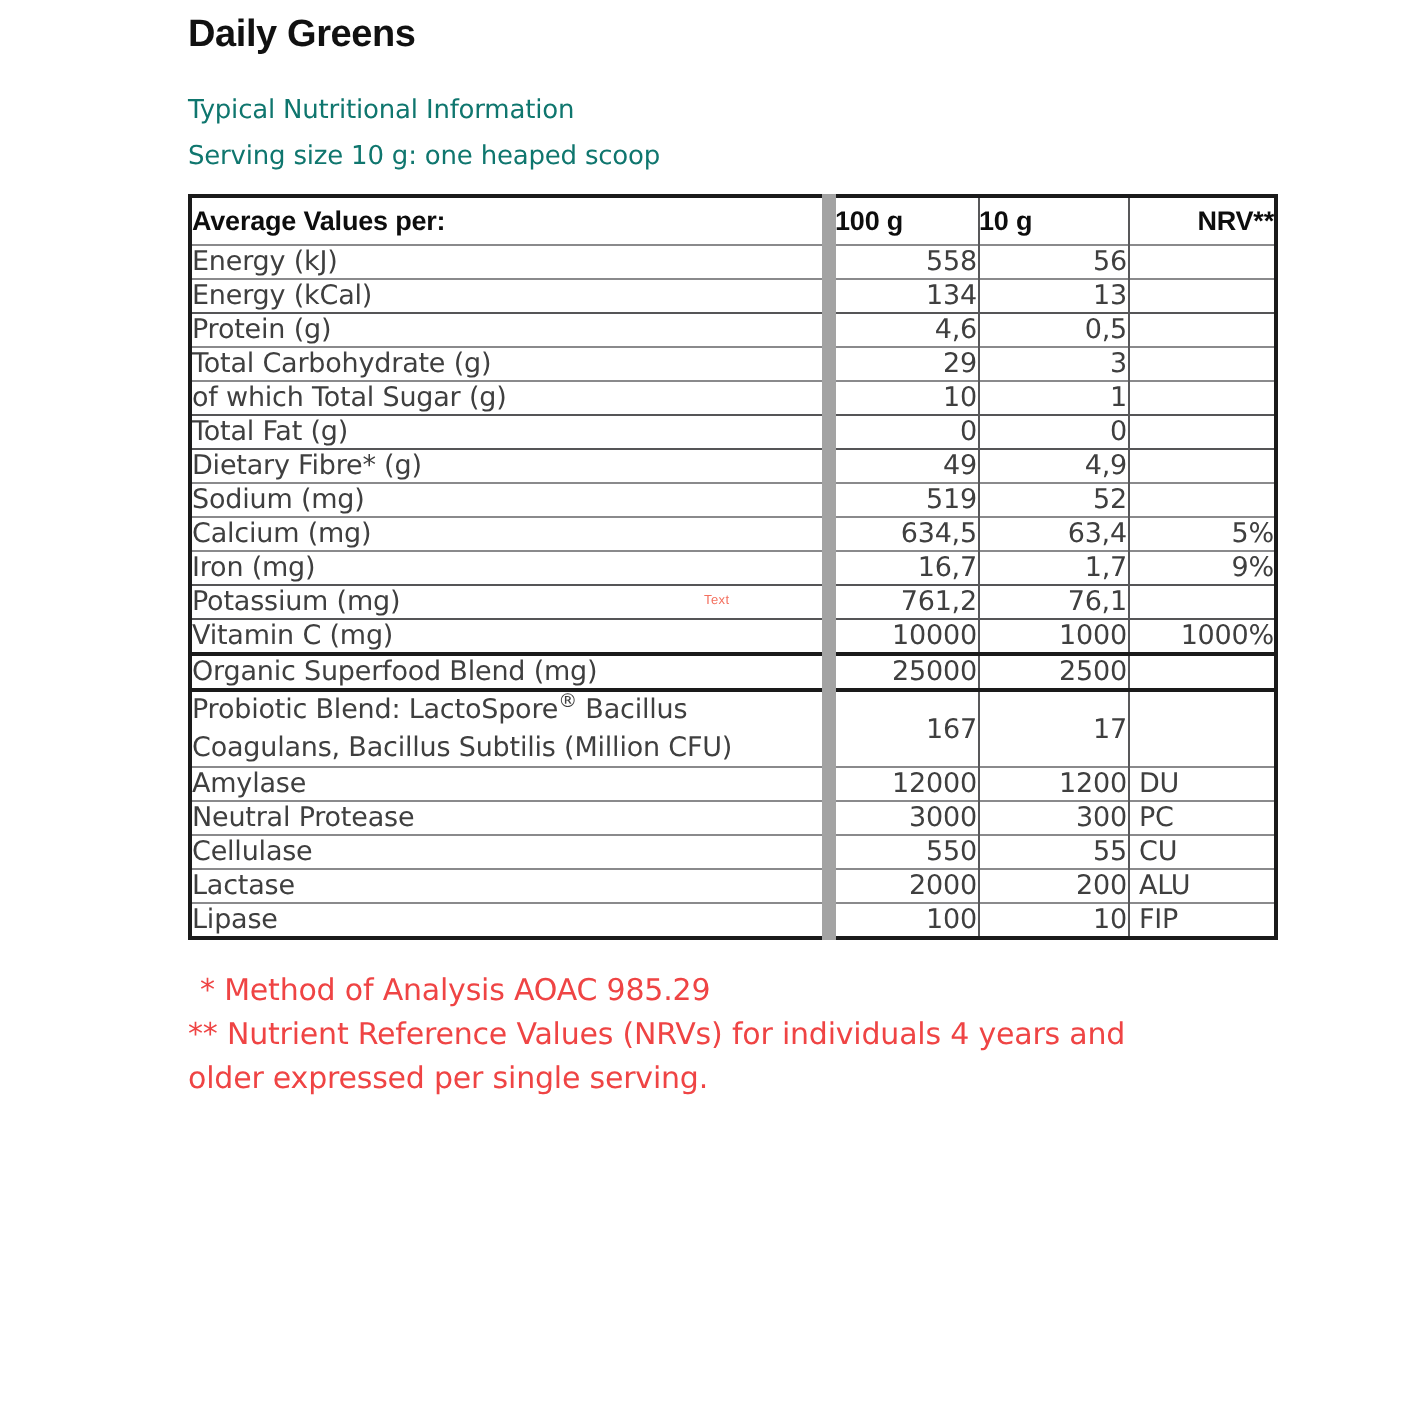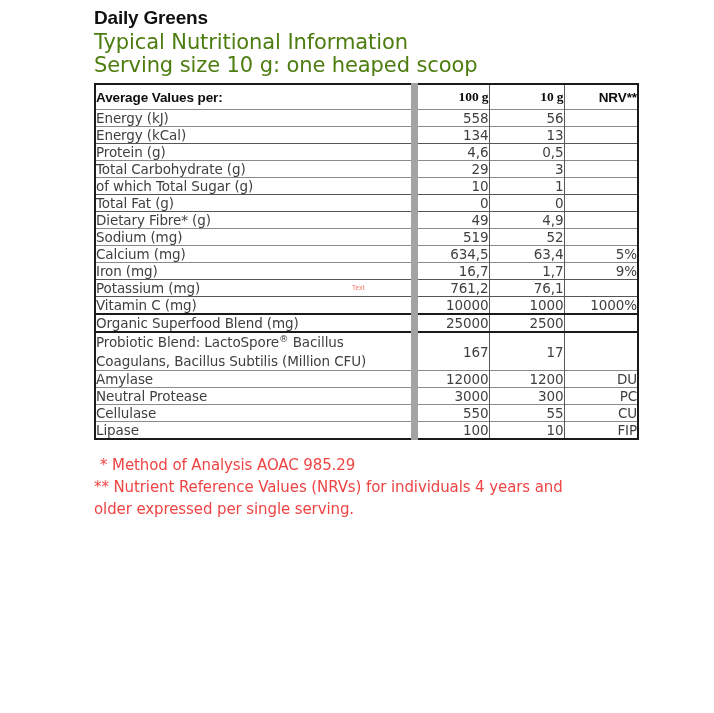--- a/index.html
+++ b/index.html
@@ -24,24 +24,24 @@
   .title {
     font-family: "Liberation Sans", sans-serif;
     font-weight: bold;
     font-size: 19px;
     color: #111111;
     letter-spacing: -0.2px;
     margin-top: 6px;
     line-height: 24px;
   }
   .subtitle {
-    font-size: 21px;
-    color: #4d7c0f;
+    font-size: 13px;
+    color: #0f766e;
     line-height: 22.5px;
-    margin-top: 1px;
+    margin-top: 15px;
     letter-spacing: -0.1px;
   }
   table.nutri {
     border-collapse: collapse;
     width: 543px;
     margin-top: 7px;
     table-layout: fixed;
   }
   table.nutri td, table.nutri th {
     padding: 0;
@@ -66,40 +66,40 @@
     border-right: 1px solid #58585a;
     padding: 3px 6px 3px 2px;
     text-align: right;
   }
   .nrv-cell {
     border-right: 2px solid #1a1a1a;
     padding: 3px 6px 3px 2px;
     text-align: right;
   }
   .nrv-cell.unit {
-    text-align: right;
+    text-align: left;
     padding-left: 5px;
   }
 
   
   tr.thin > td, tr.thin > th { border-top: 1px solid #8a8a8c; }
   tr.med  > td, tr.med  > th { border-top: 1px solid #555557; }
   tr.thick > td, tr.thick > th { border-top: 2px solid #1a1a1a; }
 
   tr.head > th {
     border-top: 2px solid #1a1a1a;
     font-family: "Liberation Sans", sans-serif;
     font-weight: bold;
     font-size: 13.5px;
     color: #0d0d0d;
     padding-top: 4px;
     padding-bottom: 4px;
   }
   tr.head > th.name-cell { text-align: left; }
-  tr.head > th.num-cell  { text-align: right; font-family: Liberation Serif, serif; }
+  tr.head > th.num-cell  { text-align: left; }
   tr.head > th.nrv-cell  { text-align: right; }
 
   .indent { padding-left: 24px; }
 
   .sup {
     font-size: 9.5px;
     vertical-align: super;
     line-height: 0;
   }
 
@@ -274,20 +274,26 @@
         <td class="nrv-cell unit">PC</td>
       </tr>
 
       <tr class="thin">
         <td class="name-cell indent">Cellulase</td>
         <td class="num-cell">550</td>
         <td class="num-cell">55</td>
         <td class="nrv-cell unit">CU</td>
       </tr>
 
+      <tr class="thin">
+        <td class="name-cell indent">Lactase</td>
+        <td class="num-cell">2000</td>
+        <td class="num-cell">200</td>
+        <td class="nrv-cell unit">ALU</td>
+      </tr>
 
       <tr class="thin">
         <td class="name-cell indent">Lipase</td>
         <td class="num-cell">100</td>
         <td class="num-cell">10</td>
         <td class="nrv-cell unit">FIP</td>
       </tr>
       <tr class="thick">
         <td style="height:0;padding:0;border-left:none;border-right:none;"></td>
         <td style="height:0;padding:0;border-right:none;"></td>

